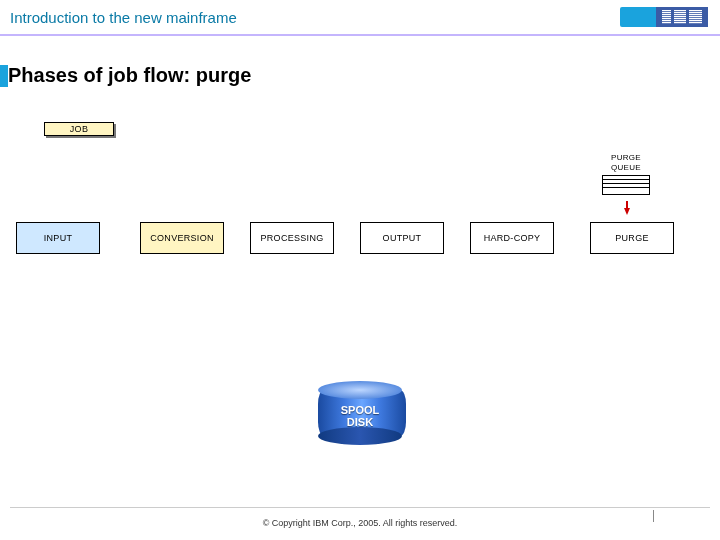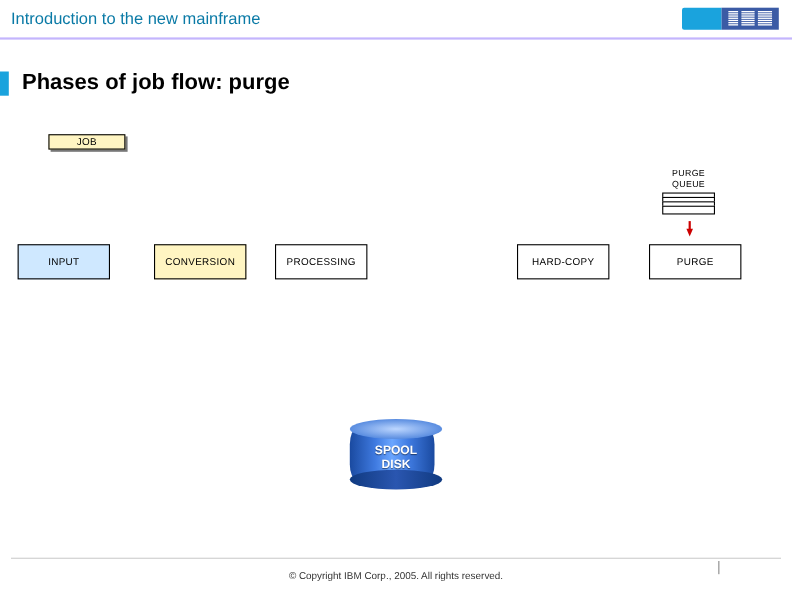--- a/index.html
+++ b/index.html
@@ -39,21 +39,21 @@
     background: #3b5ba5;
     display: flex;
     align-items: center;
     justify-content: center;
     padding: 0 6px;
   }
   .ibm-logo svg { display: block; }
   .slide-title-wrap {
     display: flex;
     align-items: center;
-    gap: 12px;
+    gap: 0;
     padding: 28px 0 0 0;
   }
   .accent {
     width: 8px;
     height: 22px;
     background: #1aa3dd;
   }
   .slide-title {
     font-size: 20px;
     font-weight: bold;
@@ -116,21 +116,21 @@
     background: #c00;
   }
   .cylinder {
     position: absolute;
     width: 84px;
     left: 318px;
     top: 280px;
   }
   .cyl-body {
     position: relative;
-    width: 77px;
+    width: 88px;
     height: 46px;
     background: linear-gradient(90deg,#1a4aa0 0%, #3f7ae0 30%, #6aa6ff 50%, #3f7ae0 70%, #1a4aa0 100%);
     border-radius: 6px/14px;
     padding-left: 16px;
   }
   .cyl-top {
     position: absolute;
     top: -9px; left: 0;
     width: 84px; height: 18px;
     background: radial-gradient(ellipse at center, #bcd6ff 0%, #5a8de0 70%, #2a56b0 100%);
@@ -216,20 +216,21 @@
         <div></div>
         <div></div>
     </div>
   </div>
 
   <div class="arrow-down" style="left:624px; top:98px;"></div>
 
   <div class="box blue" style="left:16px;  top:112px; width:84px; height:32px;">INPUT</div>
   <div class="box yellow" style="left:140px; top:112px; width:84px; height:32px;">CONVERSION</div>
   <div class="box" style="left:250px; top:112px; width:84px; height:32px;">PROCESSING</div>
+  <div class="box" style="left:360px; top:112px; width:84px; height:32px;">OUTPUT</div>
   <div class="box" style="left:470px; top:112px; width:84px; height:32px;">HARD-COPY</div>
   <div class="box" style="left:590px; top:112px; width:84px; height:32px;">PURGE</div>
 
   <div class="cylinder">
     <div class="cyl-body">
       <div class="cyl-bot"></div>
       <div class="cyl-top"></div>
       <div class="cyl-label">
         <span>SPOOL</span><br>
         <span>DISK</span>

